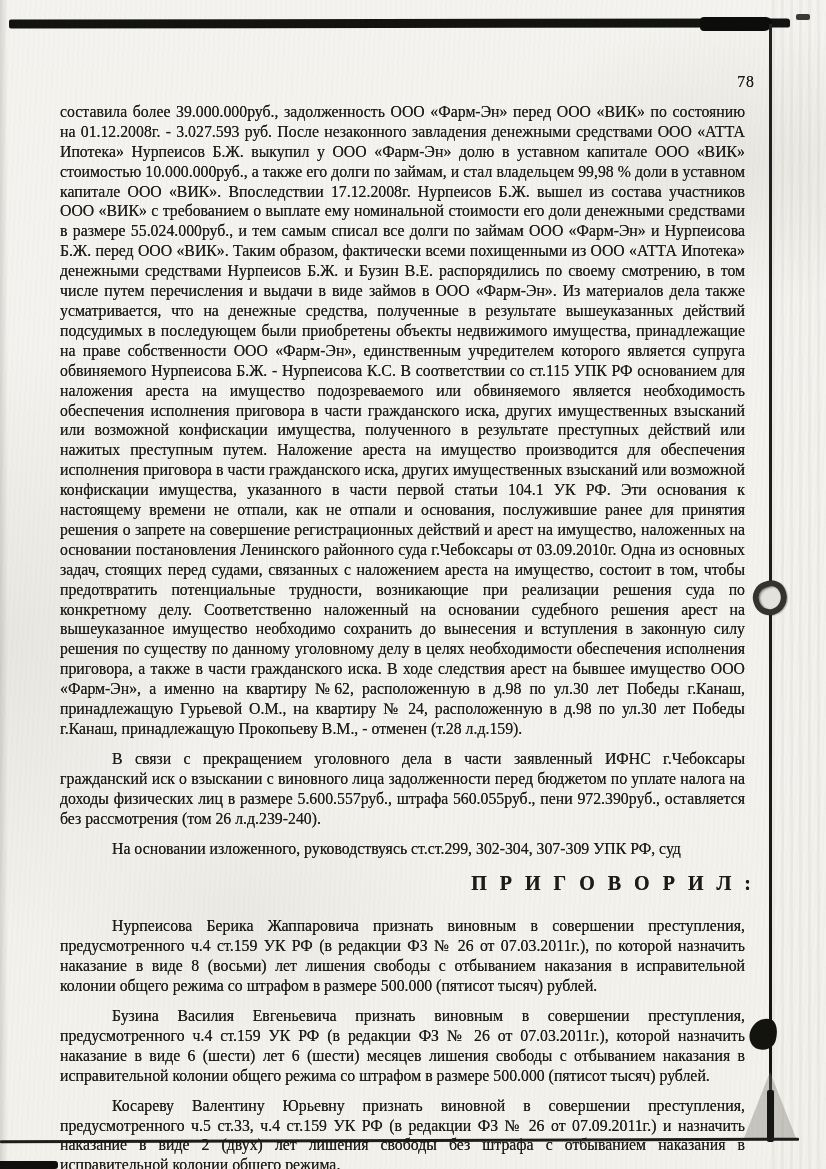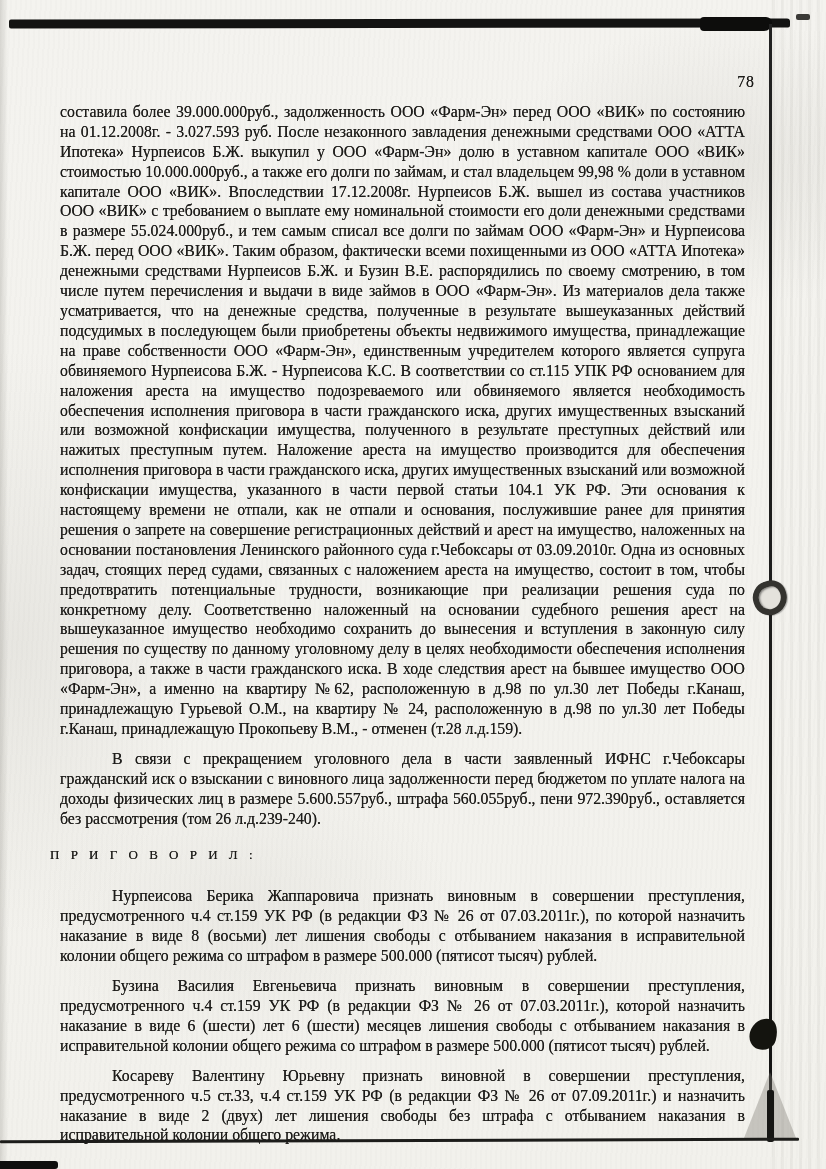--- a/index.html
+++ b/index.html
@@ -52,21 +52,21 @@
   .content {
     position:absolute; left:50px; top:72px; width:705px;
     color:#1d1c1a; font-size:15.8px; line-height:19.9px;
     text-shadow:0 0 .45px rgba(30,29,26,.85);
   }
   .page-number { text-align:right; letter-spacing:1px; margin-bottom:3px; }
   .content p { margin:10px; text-align:justify; }
   .indent { text-indent:52px; }
   .b { font-weight:normal; }
   .verdict {
-    text-align:left; font-weight:normal; font-size:13px;
+    text-align:right; font-weight:bold; font-size:20px;
     letter-spacing:4px; margin:16px 0 22px 0;
   }
 </style>
 </head>
 <body>
 
 <div class="scan">
   <div class="left-edge-shadow"></div>
   <div class="right-edge-shade"></div>
 
@@ -81,20 +81,21 @@
   <div class="bottom-line"></div>
   <div class="corner-mark"></div>
 
   <div class="content">
     <div class="page-number">78</div>
 
     <p>составила более 39.000.000руб., задолженность ООО «Фарм-Эн» перед ООО «ВИК» по состоянию на 01.12.2008г. - 3.027.593 руб. После незаконного завладения денежными средствами ООО «АТТА Ипотека» Нурпеисов Б.Ж. выкупил у ООО «Фарм-Эн» долю в уставном капитале ООО «ВИК» стоимостью 10.000.000руб., а также его долги по займам, и стал владельцем 99,98 % доли в уставном капитале ООО «ВИК». Впоследствии 17.12.2008г. Нурпеисов Б.Ж. вышел из состава участников ООО «ВИК» с требованием о выплате ему номинальной стоимости его доли денежными средствами в размере 55.024.000руб., и тем самым списал все долги по займам ООО «Фарм-Эн» и Нурпеисова Б.Ж. перед ООО «ВИК». Таким образом, фактически всеми похищенными из ООО «АТТА Ипотека» денежными средствами Нурпеисов Б.Ж. и Бузин В.Е. распорядились по своему смотрению, в том числе путем перечисления и выдачи в виде займов в ООО «Фарм-Эн». Из материалов дела также усматривается, что на денежные средства, полученные в результате вышеуказанных действий подсудимых в последующем были приобретены объекты недвижимого имущества, принадлежащие на праве собственности ООО «Фарм-Эн», единственным учредителем которого является супруга обвиняемого Нурпеисова Б.Ж. - Нурпеисова К.С. В соответствии со ст.115 УПК РФ основанием для наложения ареста на имущество подозреваемого или обвиняемого является необходимость обеспечения исполнения приговора в части гражданского иска, других имущественных взысканий или возможной конфискации имущества, полученного в результате преступных действий или нажитых преступным путем. Наложение ареста на имущество производится для обеспечения исполнения приговора в части гражданского иска, других имущественных взысканий или возможной конфискации имущества, указанного в части первой статьи 104.1 УК РФ. Эти основания к настоящему времени не отпали, как не отпали и основания, послужившие ранее для принятия решения о запрете на совершение регистрационных действий и арест на имущество, наложенных на основании постановления Ленинского районного суда г.Чебоксары от 03.09.2010г. Одна из основных задач, стоящих перед судами, связанных с наложением ареста на имущество, состоит в том, чтобы предотвратить потенциальные трудности, возникающие при реализации решения суда по конкретному делу. Соответственно наложенный на основании судебного решения арест на вышеуказанное имущество необходимо сохранить до вынесения и вступления в законную силу решения по существу по данному уголовному делу в целях необходимости обеспечения исполнения приговора, а также в части гражданского иска. В ходе следствия арест на бывшее имущество ООО «Фарм-Эн», а именно на квартиру №62, расположенную в д.98 по ул.30 лет Победы г.Канаш, принадлежащую Гурьевой О.М., на квартиру № 24, расположенную в д.98 по ул.30 лет Победы г.Канаш, принадлежащую Прокопьеву В.М., - отменен (т.28 л.д.159).</p>
 
     <p class="indent">В связи с прекращением уголовного дела в части заявленный ИФНС г.Чебоксары гражданский иск о взыскании с виновного лица задолженности перед бюджетом по уплате налога на доходы физических лиц в размере 5.600.557руб., штрафа 560.055руб., пени 972.390руб., оставляется без рассмотрения (том 26 л.д.239-240).</p>
 
+    <p class="indent">На основании изложенного, руководствуясь ст.ст.299, 302-304, 307-309 УПК РФ, суд</p>
 
     <div class="verdict">П Р И Г О В О Р И Л :</div>
 
     <p class="indent"><span class="b">Нурпеисова Берика Жаппаровича</span><span> признать виновным в совершении преступления, предусмотренного </span><span class="b">ч.4 ст.159 УК РФ</span><span> (в редакции ФЗ № 26 от 07.03.2011г.), по которой назначить наказание в виде 8 (восьми) лет лишения свободы с отбыванием наказания в исправительной колонии общего режима со штрафом в размере 500.000 (пятисот тысяч) рублей.</span></p>
 
     <p class="indent"><span class="b">Бузина Василия Евгеньевича</span><span> признать виновным в совершении преступления, предусмотренного </span><span class="b">ч.4 ст.159 УК РФ</span><span> (в редакции ФЗ № 26 от 07.03.2011г.), которой назначить наказание в виде 6 (шести) лет 6 (шести) месяцев лишения свободы с отбыванием наказания в исправительной колонии общего режима со штрафом в размере 500.000 (пятисот тысяч) рублей.</span></p>
 
     <p class="indent"><span class="b">Косареву Валентину Юрьевну</span><span> признать виновной в совершении преступления, предусмотренного </span><span class="b">ч.5 ст.33, ч.4 ст.159 УК РФ</span><span> (в редакции ФЗ № 26 от 07.09.2011г.) и назначить наказание в виде 2 (двух) лет лишения свободы без штрафа с отбыванием наказания в исправительной колонии общего режима.</span></p>
   </div>
 </div>

